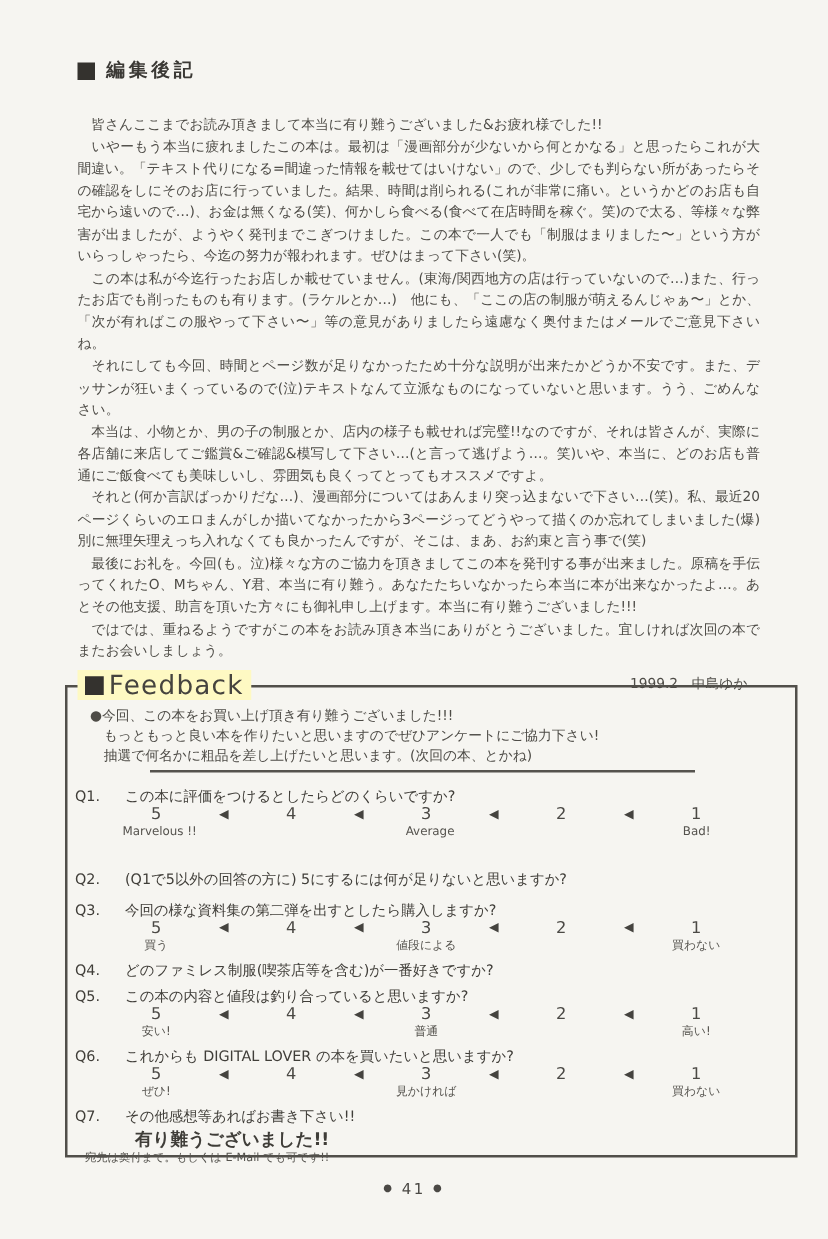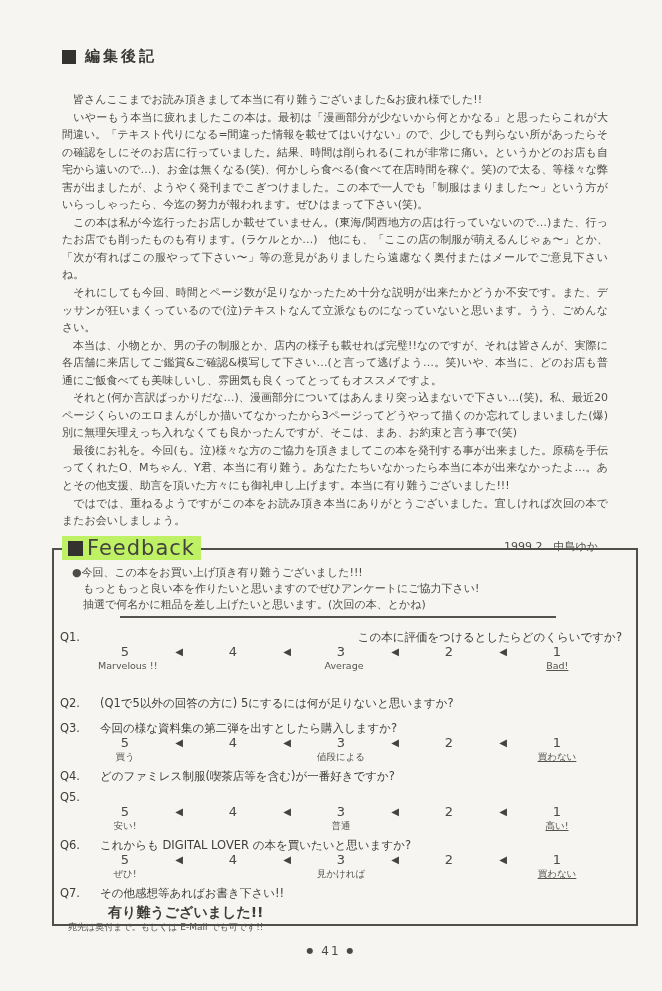--- a/index.html
+++ b/index.html
@@ -17,39 +17,39 @@
   .aw-title{font-size:15px;font-weight:bold;color:#3b3935;letter-spacing:3px;}
   .aw-body{margin-top:25px;font-size:11px;line-height:17.55px;text-align:justify;color:#4e4c47;}
   .aw-body p{margin:0;}
   .aw-sign{margin-top:9px;text-align:right;padding-right:10px;font-size:11px;color:#4e4c47;}
   
   .fb-box{
     position:absolute;top:548px;left:52px;width:586px;height:378px;
     border:2px solid #514f4a;box-sizing:border-box;
   }
   .fb-title{
-    position:absolute;top:-14px;left:8px;background:#bef264;
+    position:absolute;top:-14px;left:8px;background:#fef9c3;
     padding:0 6px;display:flex;align-items:center;gap:4px;
   }
   .fb-title .sq{width:15px;height:15px;}
   .fb-title-text{font-size:21px;color:#45433e;letter-spacing:1px;}
   .fb-content{padding:15px 14px 0;}
   .fb-intro{margin-left:4px;font-size:11px;line-height:16px;color:#4e4c47;}
   .fb-intro div{white-space:nowrap;}
   .fb-intro .ind{padding-left:11px;}
   .fb-divider{margin:3px 0 0 52px;width:436px;border-top:2px solid #55534e;}
   .q-line{display:flex;margin-left:-8px;font-size:11.5px;line-height:14px;color:#403e39;white-space:nowrap;}
   .q-id{flex:0 0 40px;}
   .scale{margin-left:30px;width:486px;display:grid;grid-template-columns:repeat(9,1fr);align-items:center;height:16px;}
   .scale .num{text-align:center;font-size:13px;color:#4b4945;line-height:16px;}
   .scale .tri{text-align:center;font-size:10px;color:#45433f;line-height:16px;}
   .labels{margin-left:30px;width:486px;display:grid;grid-template-columns:repeat(9,1fr);height:12px;}
   .labels span{font-size:9.5px;color:#55534e;white-space:nowrap;justify-self:center;line-height:12px;}
-  .lab-l{grid-column:1;} .lab-m{grid-column:5;} .lab-r{grid-column:9;text-decoration:underline;}
-  .mt-q1{margin-top:12px;justify-content:space-between;} .mt-q2{margin-top:24px;} .mt-q3{margin-top:11px;}
+  .lab-l{grid-column:1;} .lab-m{grid-column:5;} .lab-r{grid-column:9;}
+  .mt-q1{margin-top:12px;} .mt-q2{margin-top:24px;} .mt-q3{margin-top:11px;}
   .mt-q4{margin-top:6px;align-items:flex-end;}  .mt-q5{margin-top:7px;}  .mt-q6{margin-top:6px;}
   .q7-row{display:flex;margin-top:6px;align-items:flex-start;flex-direction:column;}
   .q7-row .q-line{flex:1 1 auto;}
   .thanks{margin-top:5px;margin-right:-2px;text-align:right;flex:0 0 auto;}
   .thanks-big{font-size:14px;font-weight:bold;color:#3f3d38;line-height:15px;}
   .thanks-note{margin-top:2px;font-size:9px;color:#55534e;line-height:11px;white-space:nowrap;}
   
   .page-num{position:absolute;top:944px;left:0;width:100%;text-align:center;font-size:12px;color:#4b4945;letter-spacing:2px;}
   .page-num .dot{font-size:8px;vertical-align:2px;}
 </style>
@@ -134,20 +134,21 @@
       <span class="lab-r">買わない</span>
     </div>
 
     <div class="q-line mt-q4">
       <span class="q-id">Q4.</span>
       <span>どのファミレス制服(喫茶店等を含む)が一番好きですか?</span>
     </div>
 
     <div class="q-line mt-q5">
       <span class="q-id">Q5.</span>
+      <span>この本の内容と値段は釣り合っていると思いますか?</span>
     </div>
     <div class="scale">
       <span class="num">5</span>
       <span class="tri">◀</span>
       <span class="num">4</span>
       <span class="tri">◀</span>
       <span class="num">3</span>
       <span class="tri">◀</span>
       <span class="num">2</span>
       <span class="tri">◀</span>

